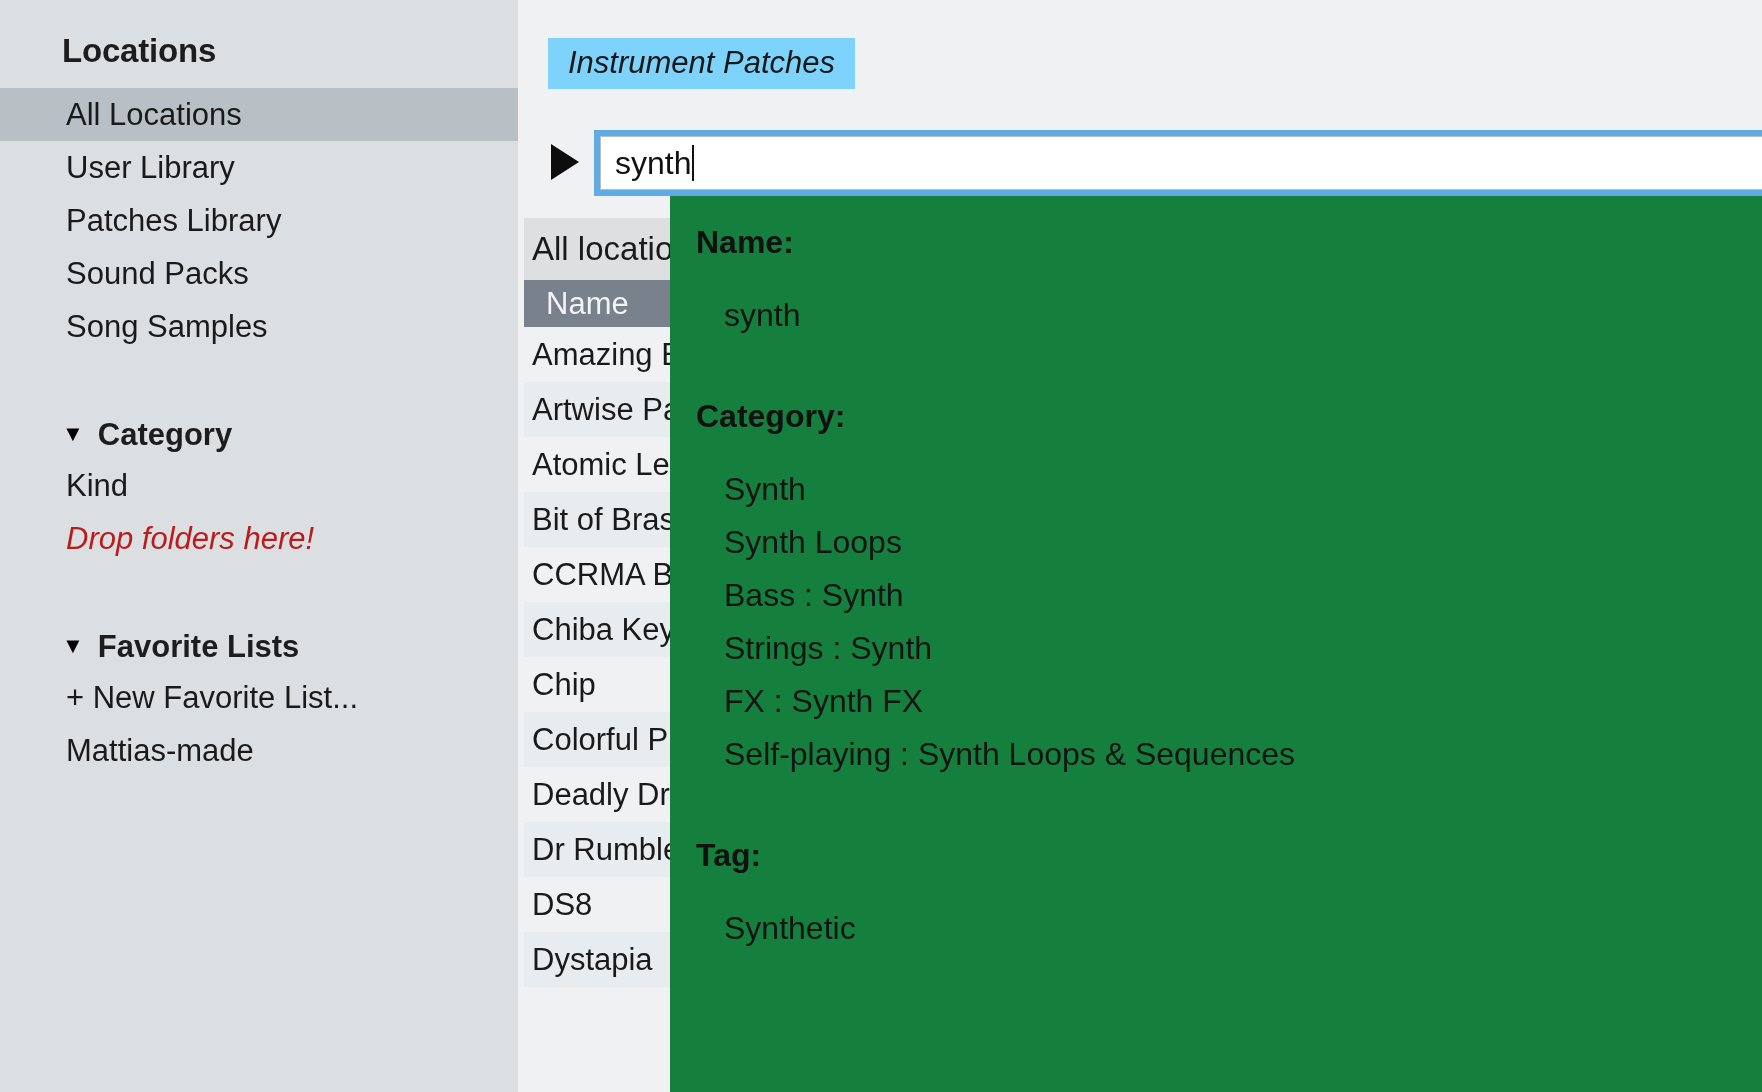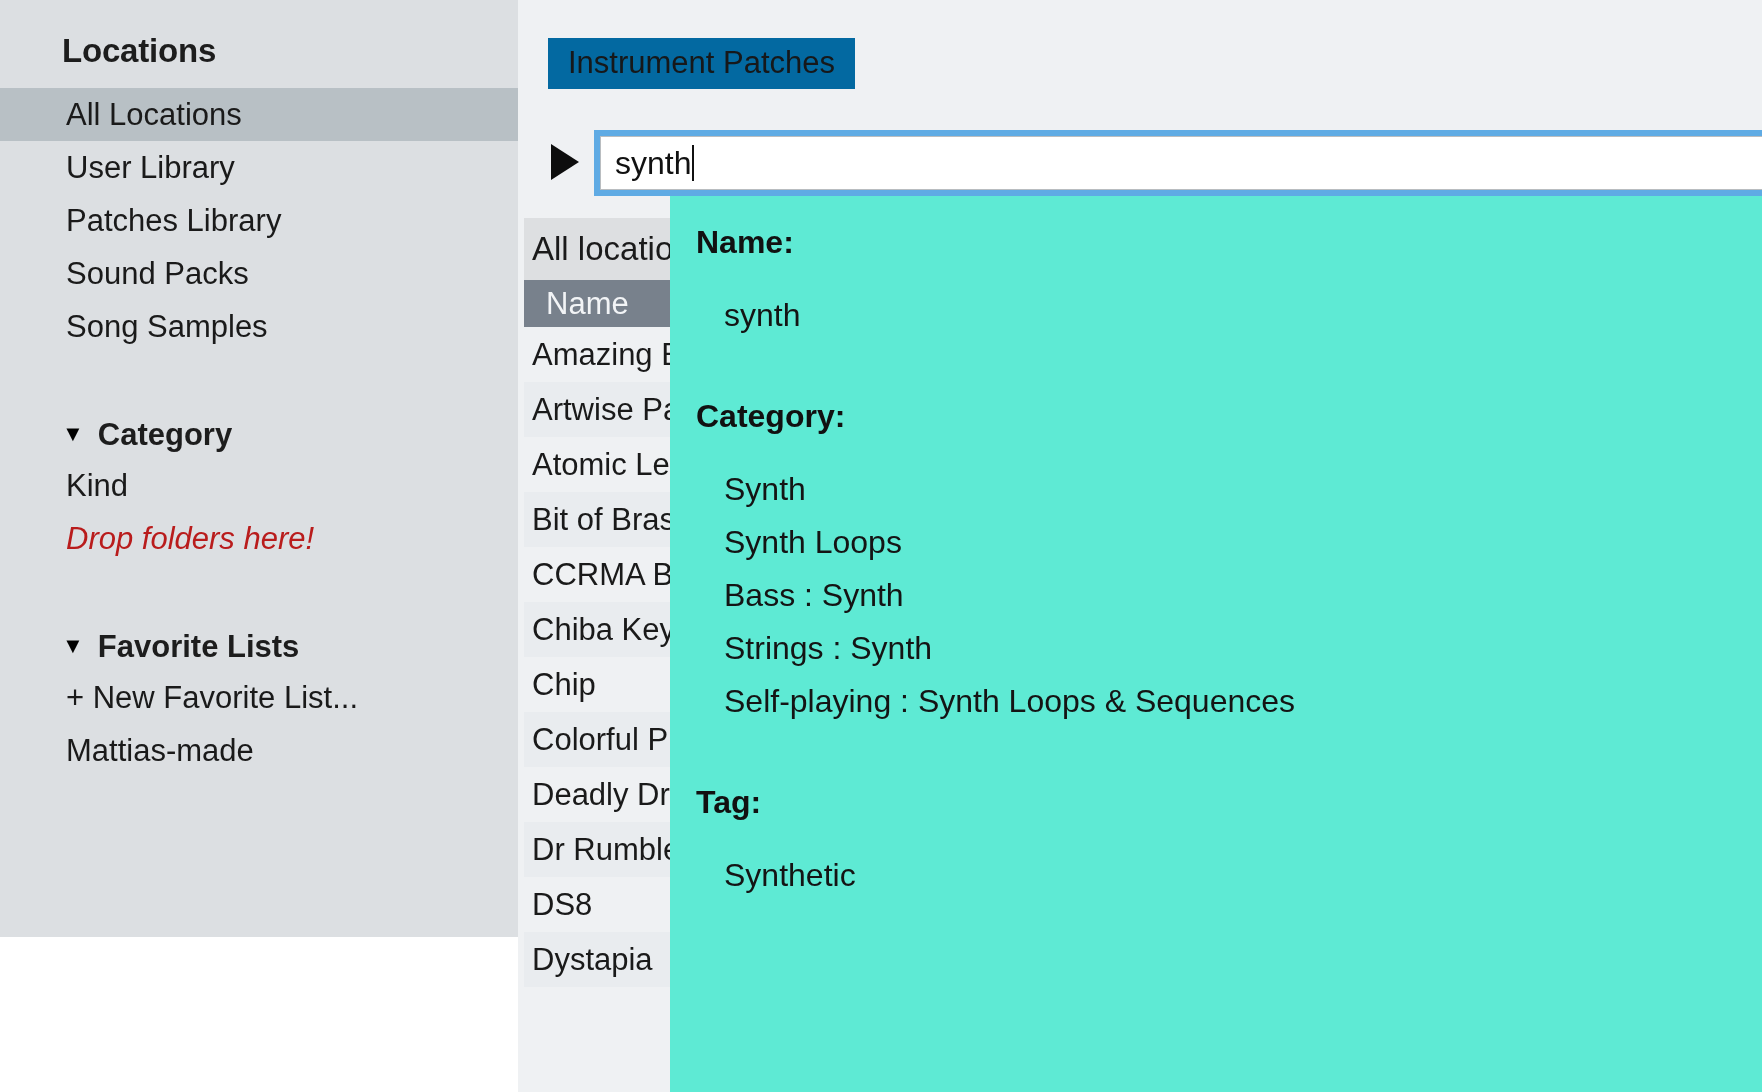--- a/index.html
+++ b/index.html
@@ -13,21 +13,21 @@
     font-family: "Liberation Sans", sans-serif;
     overflow: hidden;
     position: relative;
     -webkit-font-smoothing: antialiased;
   }
 
   
   #sidebar {
     position: absolute;
     left: 0; top: 0;
-    width: 518px; height: 937px;
+    width: 518px; height: 1092px;
     background: #dcdfe2;
     box-sizing: border-box;
   }
   .sb-title {
     font-size: 33px;
     font-weight: bold;
     color: #1d1d1d;
     padding: 32px 0 0 62px;
     letter-spacing: -0.2px;
   }
@@ -74,25 +74,26 @@
     background: #eff1f3;
     box-sizing: border-box;
   }
 
   #tab-row {
     position: absolute;
     left: 30px; top: 38px;
   }
   #tab-instrument-patches {
     display: inline-block;
-    background: #0369a1;
+    background: #7dd3fc;
     color: #16181a;
     font-size: 31px;
     padding: 9px 20px 11px 20px;
     line-height: 1;
+    font-style: italic;
   }
 
   
   #search-row {
     position: absolute;
     left: 0; top: 130px;
     width: 1244px;
     height: 68px;
   }
   #expander-triangle {
@@ -174,21 +175,21 @@
     background: #eff1f3;
   }
   .list-row.alt { background: #e9ecef; }
 
   
   #autocomplete-popup {
     position: absolute;
     left: 670px; top: 196px;
     width: 1092px;
     height: 896px;
-    background: #5eead4;
+    background: #15803d;
     box-sizing: border-box;
     overflow: hidden;
   }
   .popup-section { margin: 0; }
   .popup-label {
     font-size: 32px;
     font-weight: bold;
     color: #111;
     padding-left: 26px;
   }
@@ -333,20 +334,21 @@
 
   <div class="gap-56"></div>
 
   <div class="popup-section">
     <div class="popup-label">Category:</div>
     <div class="gap-28"></div>
     <div class="popup-value">Synth</div>
     <div class="popup-value">Synth Loops</div>
     <div class="popup-value">Bass : Synth</div>
     <div class="popup-value">Strings : Synth</div>
+    <div class="popup-value">FX : Synth FX</div>
     <div class="popup-value">Self-playing : Synth Loops &amp; Sequences</div>
   </div>
 
   <div class="gap-56"></div>
 
   <div class="popup-section">
     <div class="popup-label">Tag:</div>
     <div class="gap-28"></div>
     <div class="popup-value">Synthetic</div>
   </div>

